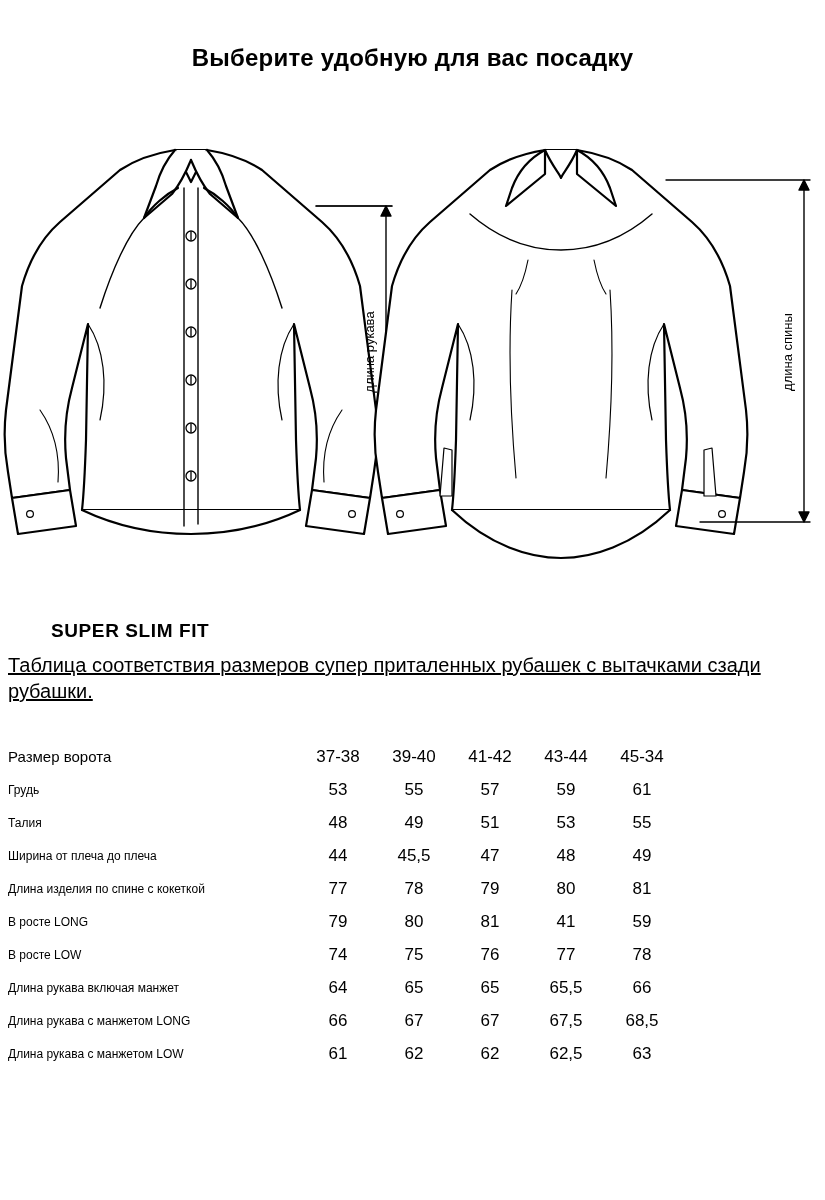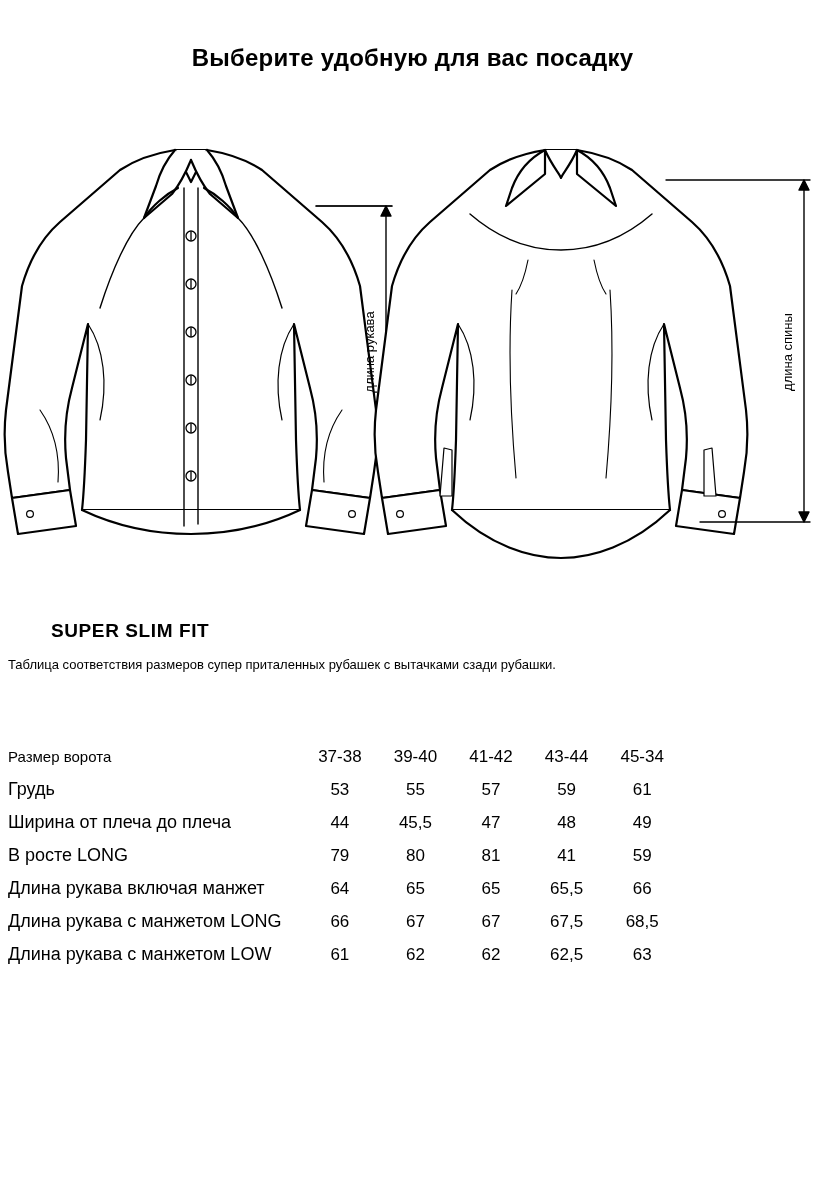--- a/index.html
+++ b/index.html
@@ -44,41 +44,42 @@
     font-size: 19px;
     font-weight: bold;
     letter-spacing: 0.6px;
     margin-left: 43px;
   }
   .fit-desc {
     position: absolute;
     top: 652px;
     left: 8px;
     width: 800px;
-    font-size: 13px;
+    font-size: 20px;
     line-height: 26px;
+    text-decoration: underline;
   }
   table.size-table {
     position: absolute;
     top: 740px;
     left: 8px;
     width: 672px;
     border-collapse: collapse;
     font-size: 15px;
   }
   table.size-table td {
     padding: 0;
     height: 33px;
     vertical-align: middle;
     white-space: nowrap;
   }
   table.size-table td.rowlabel {
     text-align: left;
     width: 295px;
-    font-size: 18px;
+    font-size: 12px;
   }
   table.size-table td.val {
     text-align: center;
     width: 77px;
     font-size: 17px;
   }
   table.size-table tr.header td.val {
     font-size: 18px;
   }
   table.size-table tr.header td.rowlabel,
@@ -262,36 +263,60 @@
       </tr>
       <tr>
         <td class="rowlabel">Грудь</td>
         <td class="val">53</td>
         <td class="val">55</td>
         <td class="val">57</td>
         <td class="val">59</td>
         <td class="val">61</td>
       </tr>
       <tr>
+        <td class="rowlabel">Талия</td>
+        <td class="val">48</td>
+        <td class="val">49</td>
+        <td class="val">51</td>
+        <td class="val">53</td>
+        <td class="val">55</td>
+      </tr>
+      <tr>
         <td class="rowlabel">Ширина от плеча до плеча</td>
         <td class="val">44</td>
         <td class="val">45,5</td>
         <td class="val">47</td>
         <td class="val">48</td>
         <td class="val">49</td>
       </tr>
       <tr>
+        <td class="rowlabel">Длина изделия по спине с кокеткой</td>
+        <td class="val">77</td>
+        <td class="val">78</td>
+        <td class="val">79</td>
+        <td class="val">80</td>
+        <td class="val">81</td>
+      </tr>
+      <tr>
         <td class="rowlabel">В росте LONG</td>
         <td class="val">79</td>
         <td class="val">80</td>
         <td class="val">81</td>
         <td class="val">41</td>
         <td class="val">59</td>
       </tr>
       <tr>
+        <td class="rowlabel">В росте LOW</td>
+        <td class="val">74</td>
+        <td class="val">75</td>
+        <td class="val">76</td>
+        <td class="val">77</td>
+        <td class="val">78</td>
+      </tr>
+      <tr>
         <td class="rowlabel">Длина рукава включая манжет</td>
         <td class="val">64</td>
         <td class="val">65</td>
         <td class="val">65</td>
         <td class="val">65,5</td>
         <td class="val">66</td>
       </tr>
       <tr>
         <td class="rowlabel">Длина рукава с манжетом LONG</td>
         <td class="val">66</td>

